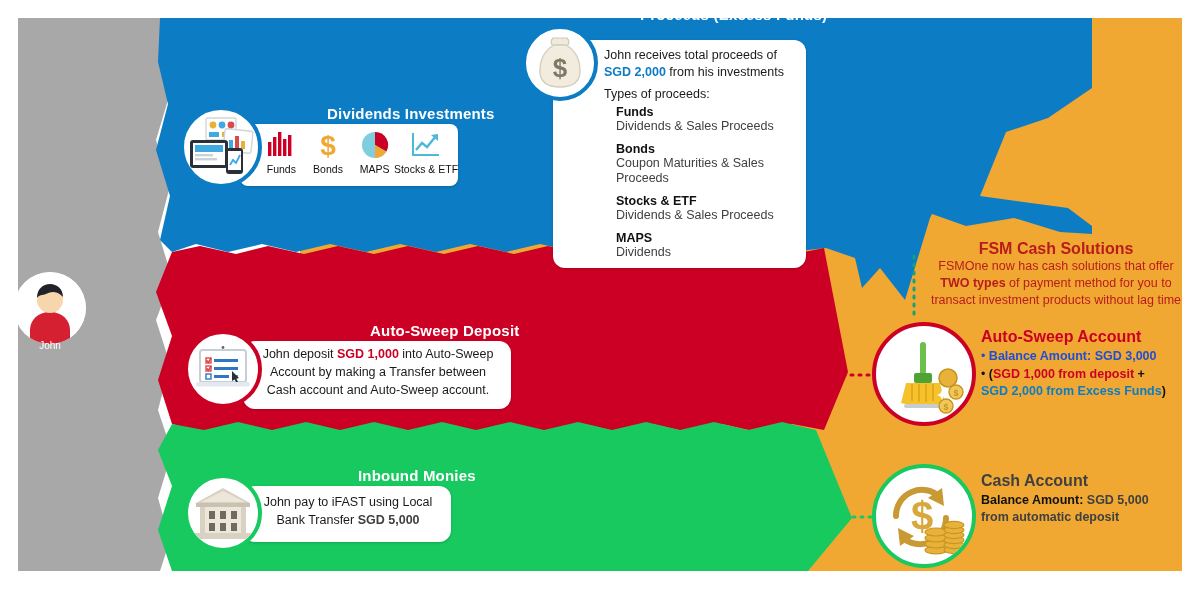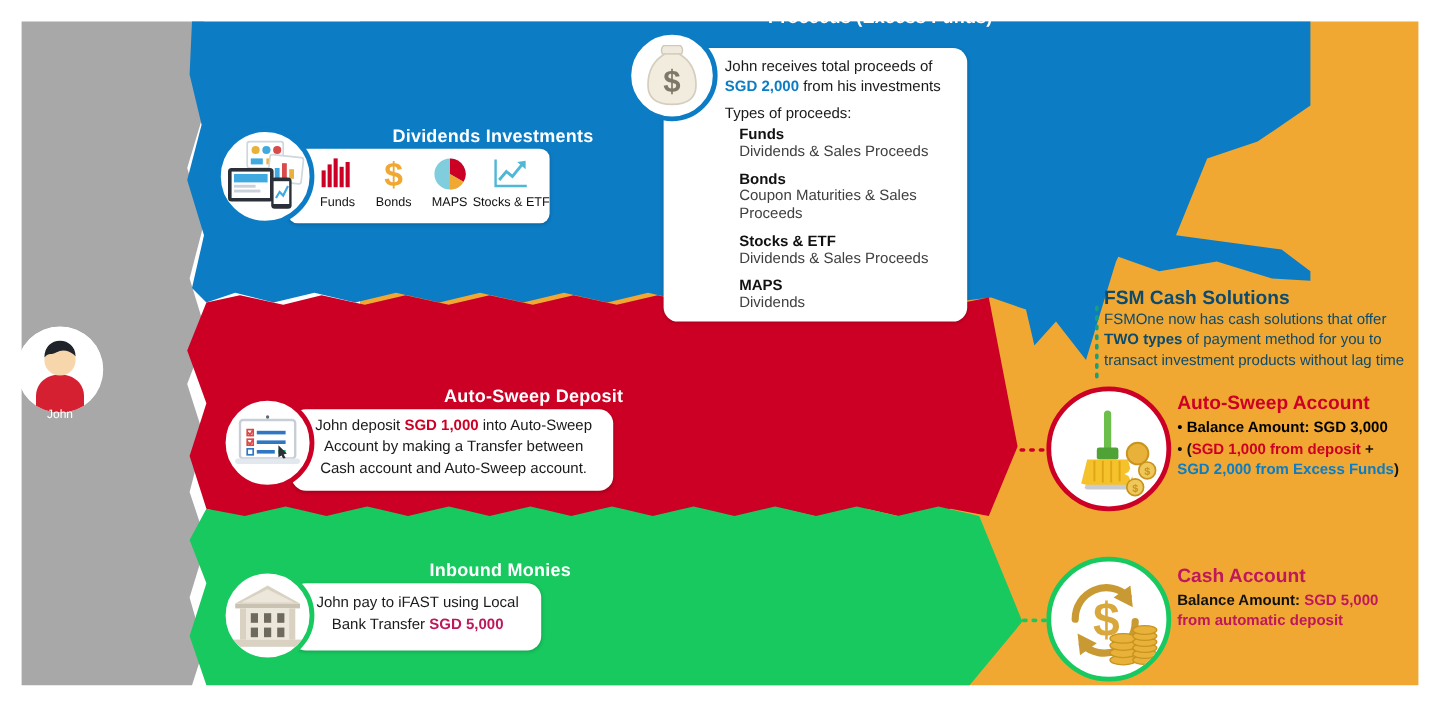--- a/index.html
+++ b/index.html
@@ -28,21 +28,21 @@
 
   
   .ribbon{position:absolute;color:#ffffff;font-weight:bold;
           font-size:15px;letter-spacing:.2px;white-space:nowrap;}
 
   
   .body-text{font-size:12.5px;color:#1a1a1a;line-height:1.32;}
   .b{font-weight:bold;}
   .blue{color:#0c7cc4;font-weight:bold;}
   .red{color:#cc0024;font-weight:bold;}
-  .green{color:#be185d;font-weight:bold;}
+  .green{color:#404040;font-weight:bold;}
 
   
   .right-title{font-weight:bold;font-size:16px;}
   .right-line{font-size:12.5px;line-height:1.35;}
 
   .dotline{position:absolute;}
 
   .john-label{position:absolute;color:#ffffff;font-size:10px;
               text-align:center;width:100px;}
 
@@ -252,21 +252,21 @@
       <rect x="32" y="45" width="6" height="8" fill="#6f6a5e"></rect>
       <rect x="43" y="45" width="6" height="8" fill="#6f6a5e"></rect>
       <rect x="6" y="55" width="58" height="6" fill="#d9d2c2"></rect>
     </svg>
   </div>
 
   <div class="abs body-text" style="left:258px;top:494px;width:180px;text-align:center;line-height:1.42;">
     <span>John pay to iFAST using Local Bank Transfer </span><span class="green">SGD 5,000</span>
   </div>
 
-  <div class="abs" style="left:920px;top:240px;width:272px;text-align:left;color:#0c4a6e;">
+  <div class="abs" style="left:920px;top:240px;width:272px;text-align:center;color:#b91c1c;">
     <div class="right-title">FSM Cash Solutions</div>
     <div class="right-line">FSMOne now has cash solutions that offer</div>
     <div class="right-line">
       <span class="b">TWO types</span><span> of payment method for you to</span>
     </div>
     <div class="right-line">transact investment products without lag time</div>
   </div>
 
   <div class="medallion med-red" style="left:872px;top:322px;width:104px;height:104px;overflow:hidden">
     <svg viewBox="0 0 96 96" width="96" height="96">
@@ -279,21 +279,21 @@
       <circle cx="80" cy="66" r="7" fill="#f0c85a" stroke="#c8941f" stroke-width="1.4"></circle>
       <text x="80" y="70" font-size="9" font-weight="bold" text-anchor="middle" fill="#c8941f" font-family="Liberation Sans, sans-serif">$</text>
       <circle cx="70" cy="80" r="7" fill="#f0c85a" stroke="#c8941f" stroke-width="1.4"></circle>
       <text x="70" y="84" font-size="9" font-weight="bold" text-anchor="middle" fill="#c8941f" font-family="Liberation Sans, sans-serif">$</text>
       <path d="M66 64 l1.6 3.4 3.4 1.6 -3.4 1.6 -1.6 3.4 -1.6 -3.4 -3.4 -1.6 3.4 -1.6 z" fill="#ffffff"></path>
     </svg>
   </div>
 
   <div class="abs" style="left:981px;top:328px;width:215px;">
     <div class="right-title red">Auto-Sweep Account</div>
-    <div class="right-line" style="color:#000000;margin-top:2px;">
+    <div class="right-line" style="color:#1d4ed8;margin-top:2px;">
       <span>•&nbsp;</span><span class="b">Balance Amount: SGD 3,000</span>
     </div>
     <div class="right-line" style="color:#111;margin-top:1px;">
       <span>•&nbsp;</span><span class="b">(</span><span class="red">SGD 1,000 from deposit</span><span class="b"> + </span><br>
       <span class="blue">SGD 2,000 from Excess Funds</span><span class="b">)</span>
     </div>
   </div>
 
   <div class="medallion med-green" style="left:872px;top:464px;width:104px;height:104px;overflow:hidden">
     <svg viewBox="0 0 96 96" width="96" height="96">

